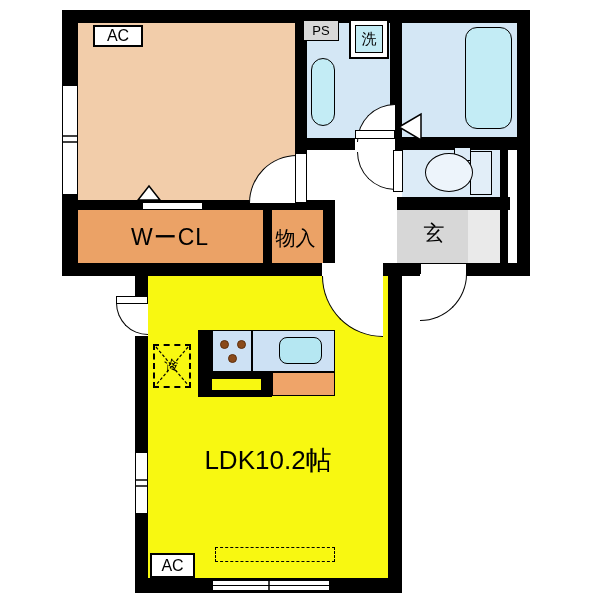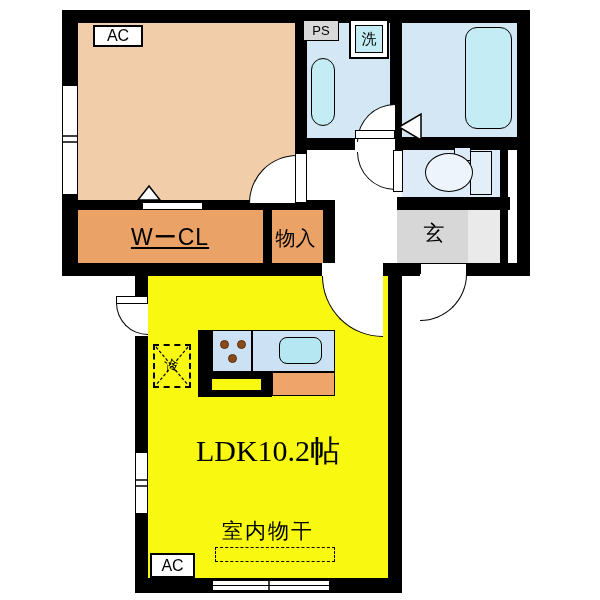--- a/index.html
+++ b/index.html
@@ -106,25 +106,24 @@
   </div>
   <div class="abs" style="left:349px;top:19px;width:40px;height:40px;background:#fff;border:2px solid #000;">
     <div class="abs label" style="left: 4px; top: 4px; width: 28px; height: 28px; border: 1px solid rgb(0, 0, 0); font-size: 15px; background: rgb(195, 236, 245);">
       <span>洗</span>
     </div>
   </div>
   <div class="abs label" style="left:153px;top:344px;width:38px;height:44px;font-size:14px;">
     <span style="background:#f8f811;padding:0 1px;transform:rotate(-14deg);">冷</span>
   </div>
 
-  <div class="abs label" style="left:95px;top:223px;width:150px;height:28px;font-size:23px;letter-spacing:1px;text-decoration:underline;">WーCL</div>
+  <div class="abs label" style="left:95px;top:223px;width:150px;height:28px;font-size:23px;letter-spacing:1px;">WーCL</div>
   <div class="abs label" style="left:272px;top:226px;width:47px;height:24px;font-size:20px;text-align:right;">物入</div>
   <div class="abs label" style="left:399px;top:221px;width:70px;height:24px;font-size:21px;">玄</div>
-  <div class="abs label" style="left:168px;top:436px;width:200px;height:30px;font-size:30px;font-family:Liberation Serif, serif;">LDK10.2帖</div>
-  <div class="abs label" style="left:168px;top:519px;width:200px;height:24px;font-size:21px;letter-spacing:2px;">室内物干</div>
+  <div class="abs label" style="left:168px;top:445px;width:200px;height:30px;font-size:26px;">LDK10.2帖</div>
   <div class="abs" style="left:215px;top:547px;width:120px;height:15px;border:1.5px dashed #000;"></div>
 
   <svg class="overlay" width="600" height="600" viewBox="0 0 600 600">
     <polygon points="138,200 160,200 149,186" fill="#ffffff" stroke="#000000" stroke-width="1.5"></polygon>
     <polygon points="399,127 421,114 421,140" fill="#ffffff" stroke="#000000" stroke-width="1.5"></polygon>
     <line x1="156" y1="347" x2="188" y2="385" stroke="#000" stroke-width="1.2" stroke-dasharray="3,2"></line>
     <line x1="188" y1="347" x2="156" y2="385" stroke="#000" stroke-width="1.2" stroke-dasharray="3,2"></line>
     <line x1="62" y1="136" x2="78" y2="136" stroke="#000" stroke-width="1.5"></line>
     <line x1="62" y1="142" x2="78" y2="142" stroke="#000" stroke-width="1.5"></line>
     <line x1="135" y1="480" x2="148" y2="480" stroke="#000" stroke-width="1.5"></line>

